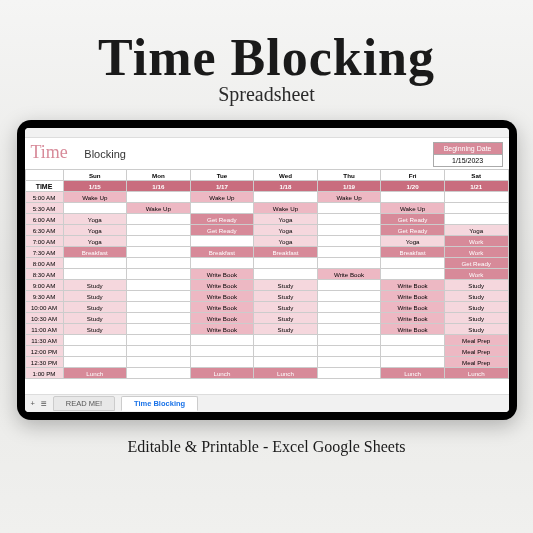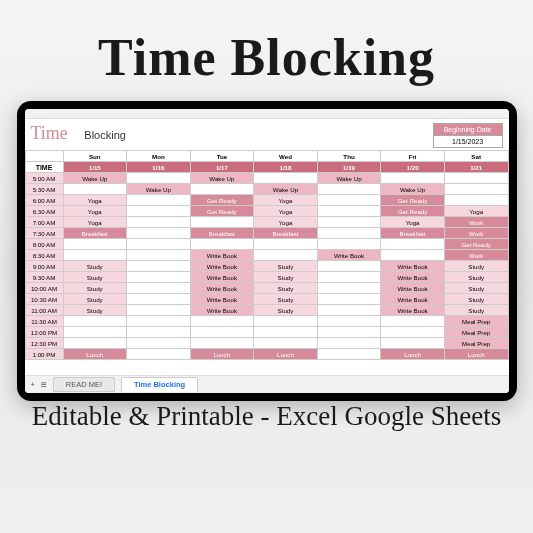--- a/index.html
+++ b/index.html
@@ -53,29 +53,31 @@
   .c-blush { background: #f5d7dd; }
   .tabs {
     height: 18px; background: #f1f1f1; border-top:1px solid #ddd;
     display:flex; align-items:center; gap:6px; padding: 0 6px;
     font-size: 7.5px; color:#555;
   }
   .tab { padding: 2px 12px; border:1px solid #ccc; background:#e8e8e8; border-radius:2px 2px 0 0; }
   .tab.active { background:#fff; color:#1a73e8; font-weight:bold; border-bottom-color:#fff; }
   .menuburger { font-size:10px; }
   .caption {
+    margin-top: 18px;
     font-family: Georgia, 'Times New Roman', serif;
-    font-size: 27px; color:#1a1a1a;
+    font-size: 16px; color:#1a1a1a;
   }
 </style>
 </head>
 <body>
 
 <div class="hero">
   <div class="hero-title">Time Blocking</div>
+  <div class="hero-sub">Spreadsheet</div>
 </div>
 
 <div class="device">
   <div class="screen">
     <div class="topbar"></div>
 
     <div class="sheet-content">
       <div class="logo-row">
         <div>
           <span class="logo-word1">Time</span>

